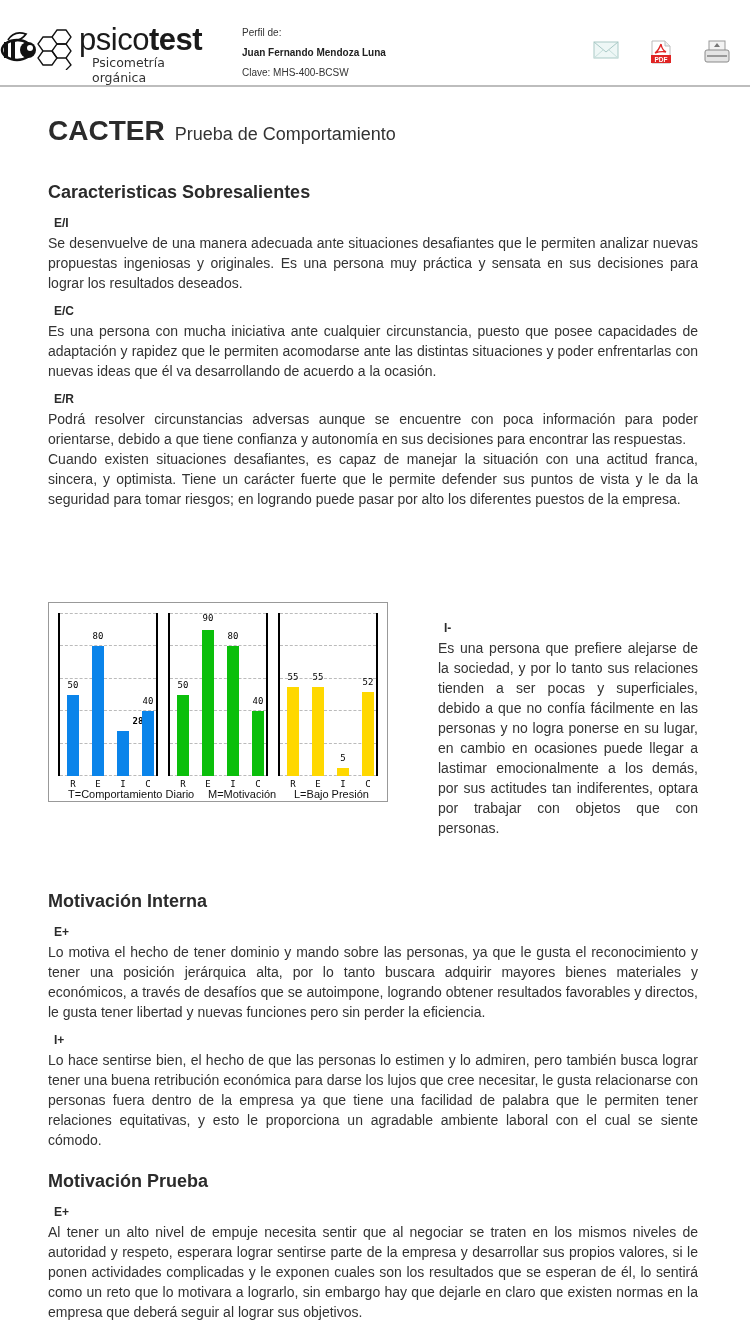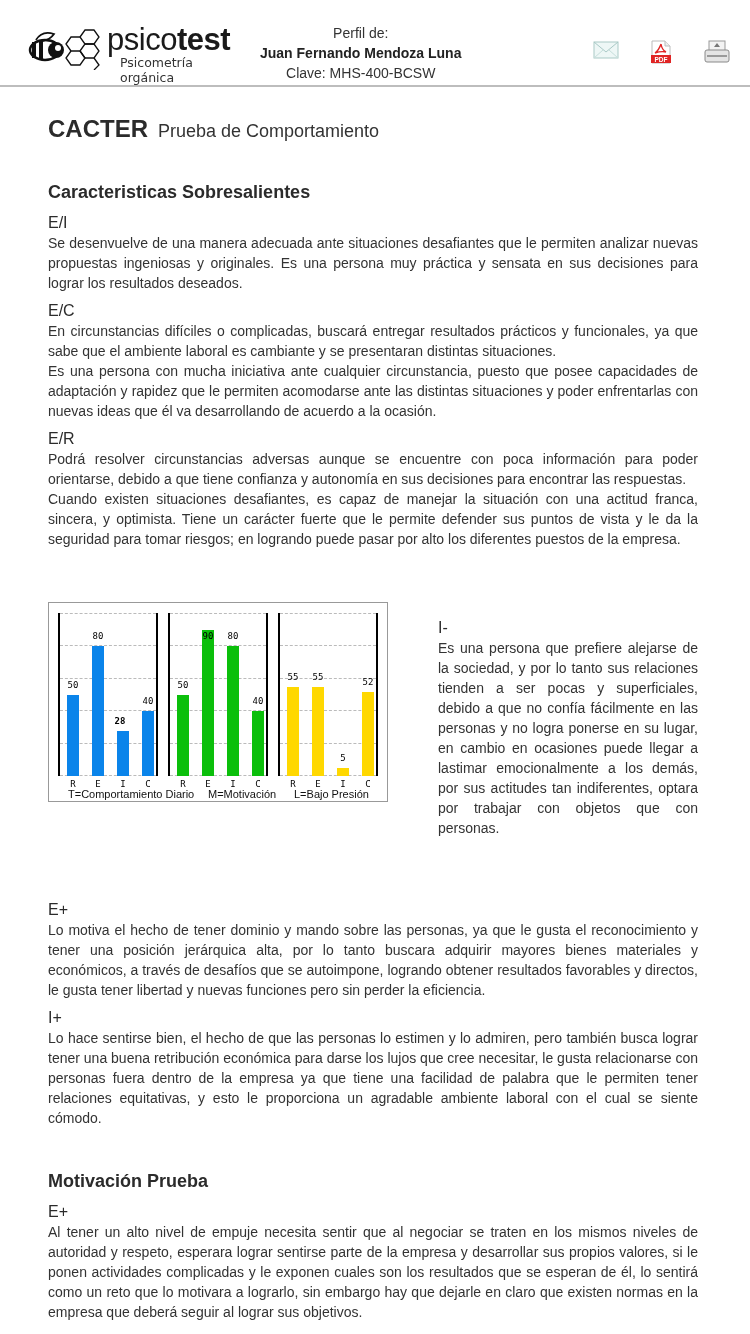--- a/index.html
+++ b/index.html
@@ -1,41 +1,41 @@
 <!DOCTYPE html>
 <html><head>
   <meta charset="utf-8">
   <style>
     * { box-sizing: border-box; margin: 0; padding: 0; }
     html, body { width: 750px; height: 1334px; overflow: hidden; background: #ffffff; }
     body { font-family: "Liberation Sans", sans-serif; color: #333333; position: relative; }
 
     
     .header { position: absolute; left: 0; top: 0; width: 750px; height: 87px; border-bottom: 2px solid #bdbdbd; }
-    .logo { position: absolute; left: 28px; top: 24px; width: 210px; height: 48px; }
+    .logo { position: absolute; left: 0; top: 24px; width: 210px; height: 48px; }
     .logo svg { position: absolute; left: 0; top: 2px; }
     .logo-word { position: absolute; left: 79px; top: -2px; font-size: 31px; letter-spacing: -0.5px; color: #1a1a1a; line-height: 36px; }
     .logo-word .light { font-weight: normal; }
     .logo-word .bold { font-weight: bold; }
     .logo-tag { position: absolute; left: 92px; top: 31px; font-size: 12.5px; color: #333; font-family: "DejaVu Sans", sans-serif; }
-    .profile { position: absolute; left: 260px; top: 23px; font-size: 14px; line-height: 20px; color: #333; text-align: center; }
+    .profile { position: absolute; left: 242px; top: 23px; font-size: 10px; line-height: 20px; color: #333; }
     .profile .name { font-weight: bold; color: #222; }
     .hicon { position: absolute; top: 40px; cursor: pointer; }
     .icon-mail { left: 593px; }
     .icon-pdf { left: 650px; }
     .icon-print { left: 704px; }
 
     
     .content { position: absolute; left: 48px; width: 650px; }
     .page-title { position: absolute; left: 48px; top: 115px; white-space: nowrap; }
-    .page-title .t1 { font-size: 24px; font-weight: bold; color: #2b2b2b; }
+    .page-title .t1 { font-size: 28px; font-weight: bold; color: #2b2b2b; }
     .page-title .t2 { font-size: 18px; color: #333; margin-left: 10px; }
 
     h2.sec { font-size: 18px; font-weight: bold; color: #2b2b2b; line-height: 22px; }
-    .code { font-size: 16px; font-weight: normal; color: #2b2b2b; line-height: 20px; }
+    .code { font-size: 12px; font-weight: bold; color: #2b2b2b; line-height: 20px; margin-left: 6px; }
     p.txt { font-size: 14px; line-height: 20px; text-align: justify; color: #333; }
 
     .block { margin-top: 8px; }
 
     
     .chart { position: absolute; left: 48px; top: 602px; width: 340px; height: 200px; border: 1px solid #999; background: #fff; }
     .panel { position: absolute; top: 10px; width: 100px; height: 163px; border-left: 2px solid #000; border-right: 2px solid #000; }
     .grid { position: absolute; left: 0; right: 0; border-top: 1px dashed #bbb; }
     .bar { position: absolute; width: 12px; bottom: 0; }
     .val { position: absolute; font-family: "DejaVu Sans Mono", monospace; font-size: 9px; color: #000; width: 20px; text-align: center; }
@@ -107,21 +107,20 @@
 <div class="content" style="top: 181px;">
   <h2 class="sec">Caracteristicas Sobresalientes</h2>
 
   <div class="block" style="margin-top: 10px;">
     <div class="code">E/I</div>
     <p class="txt">Se desenvuelve de una manera adecuada ante situaciones desafiantes que le permiten analizar nuevas propuestas ingeniosas y originales. Es una persona muy práctica y sensata en sus decisiones para lograr los resultados deseados.</p>
   </div>
 
   <div class="block">
     <div class="code">E/C</div>
-    <p class="txt">En circunstancias difíciles o complicadas, buscará entregar resultados prácticos y funcionales, ya que sabe que el ambiente laboral es cambiante y se presentaran distintas situaciones.</p>
     <p class="txt">Es una persona con mucha iniciativa ante cualquier circunstancia, puesto que posee capacidades de adaptación y rapidez que le permiten acomodarse ante las distintas situaciones y poder enfrentarlas con nuevas ideas que él va desarrollando de acuerdo a la ocasión.</p>
   </div>
 
   <div class="block">
     <div class="code">E/R</div>
     <p class="txt">Podrá resolver circunstancias adversas aunque se encuentre con poca información para poder orientarse, debido a que tiene confianza y autonomía en sus decisiones para encontrar las respuestas.</p>
     <p class="txt">Cuando existen situaciones desafiantes, es capaz de manejar la situación con una actitud franca, sincera, y optimista. Tiene un carácter fuerte que le permite defender sus puntos de vista y le da la seguridad para tomar riesgos; en logrando puede pasar por alto los diferentes puestos de la empresa.</p>
   </div>
 </div>
 
@@ -133,38 +132,38 @@
       <div class="grid" style="top: 64.8px;"></div>
       <div class="grid" style="top: 32.4px;"></div>
       <div class="grid" style="top: 0px;"></div>
       <div class="bar" style="left: 7px; height: 81px; background: rgb(10, 132, 234);"></div>
       <div class="val" style="left: 3px; top: 67px;">50</div>
       <div class="cat" style="left: 7px;">R</div>
       <div class="bar" style="left: 32px; height: 129.6px; background: rgb(10, 132, 234);"></div>
       <div class="val" style="left: 28px; top: 18.4px;">80</div>
       <div class="cat" style="left: 32px;">E</div>
       <div class="bar" style="left: 57px; height: 45.36px; background: rgb(10, 132, 234);"></div>
-      <div class="val" style="left: 50px; top: 102.64px; font-weight: bold;">28</div>
+      <div class="val" style="left: 68px; top: 102.64px; font-weight: bold;">28</div>
       <div class="cat" style="left: 57px;">I</div>
       <div class="bar" style="left: 82px; height: 64.8px; background: rgb(10, 132, 234);"></div>
       <div class="val" style="left: 78px; top: 83.2px;">40</div>
       <div class="cat" style="left: 82px;">C</div>
     </div>
     <div class="panel" style="left: 119px;">
       <div class="grid" style="top: 162px;"></div>
       <div class="grid" style="top: 129.6px;"></div>
       <div class="grid" style="top: 97.2px;"></div>
       <div class="grid" style="top: 64.8px;"></div>
       <div class="grid" style="top: 32.4px;"></div>
       <div class="grid" style="top: 0px;"></div>
       <div class="bar" style="left: 7px; height: 81px; background: rgb(11, 191, 11);"></div>
       <div class="val" style="left: 3px; top: 67px;">50</div>
       <div class="cat" style="left: 7px;">R</div>
       <div class="bar" style="left: 32px; height: 145.8px; background: rgb(11, 191, 11);"></div>
-      <div class="val" style="left: 28px; top: 18px;">90</div>
+      <div class="val" style="left: 28px; top: 0;">90</div>
       <div class="cat" style="left: 32px;">E</div>
       <div class="bar" style="left: 57px; height: 129.6px; background: rgb(11, 191, 11);"></div>
       <div class="val" style="left: 53px; top: 18.4px;">80</div>
       <div class="cat" style="left: 57px;">I</div>
       <div class="bar" style="left: 82px; height: 64.8px; background: rgb(11, 191, 11);"></div>
       <div class="val" style="left: 78px; top: 83.2px;">40</div>
       <div class="cat" style="left: 82px;">C</div>
     </div>
     <div class="panel" style="left: 229px;">
       <div class="grid" style="top: 162px;"></div>
@@ -190,20 +189,21 @@
     <div class="legend" style="left: 159px;">M=Motivación</div>
     <div class="legend" style="left: 245px;">L=Bajo Presión</div>
   </div>
 
 <div class="limit">
   <div class="code" style="margin-top: 8px;">I-</div>
   <p class="txt">Es una persona que prefiere alejarse de la sociedad, y por lo tanto sus relaciones tienden a ser pocas y superficiales, debido a que no confía fácilmente en las personas y no logra ponerse en su lugar, en cambio en ocasiones puede llegar a lastimar emocionalmente a los demás, por sus actitudes tan indiferentes, optara por trabajar con objetos que con personas.</p>
 </div>
 
 <div class="content" style="top: 890px;">
+  <h2 class="sec">Motivación Interna</h2>
   <div class="block" style="margin-top: 10px;">
     <div class="code">E+</div>
     <p class="txt">Lo motiva el hecho de tener dominio y mando sobre las personas, ya que le gusta el reconocimiento y tener una posición jerárquica alta, por lo tanto buscara adquirir mayores bienes materiales y económicos, a través de desafíos que se autoimpone, logrando obtener resultados favorables y directos, le gusta tener libertad y nuevas funciones pero sin perder la eficiencia.</p>
   </div>
   <div class="block">
     <div class="code">I+</div>
     <p class="txt">Lo hace sentirse bien, el hecho de que las personas lo estimen y lo admiren, pero también busca lograr tener una buena retribución económica para darse los lujos que cree necesitar, le gusta relacionarse con personas fuera dentro de la empresa ya que tiene una facilidad de palabra que le permiten tener relaciones equitativas, y esto le proporciona un agradable ambiente laboral con el cual se siente cómodo.</p>
   </div>
 </div>
 

